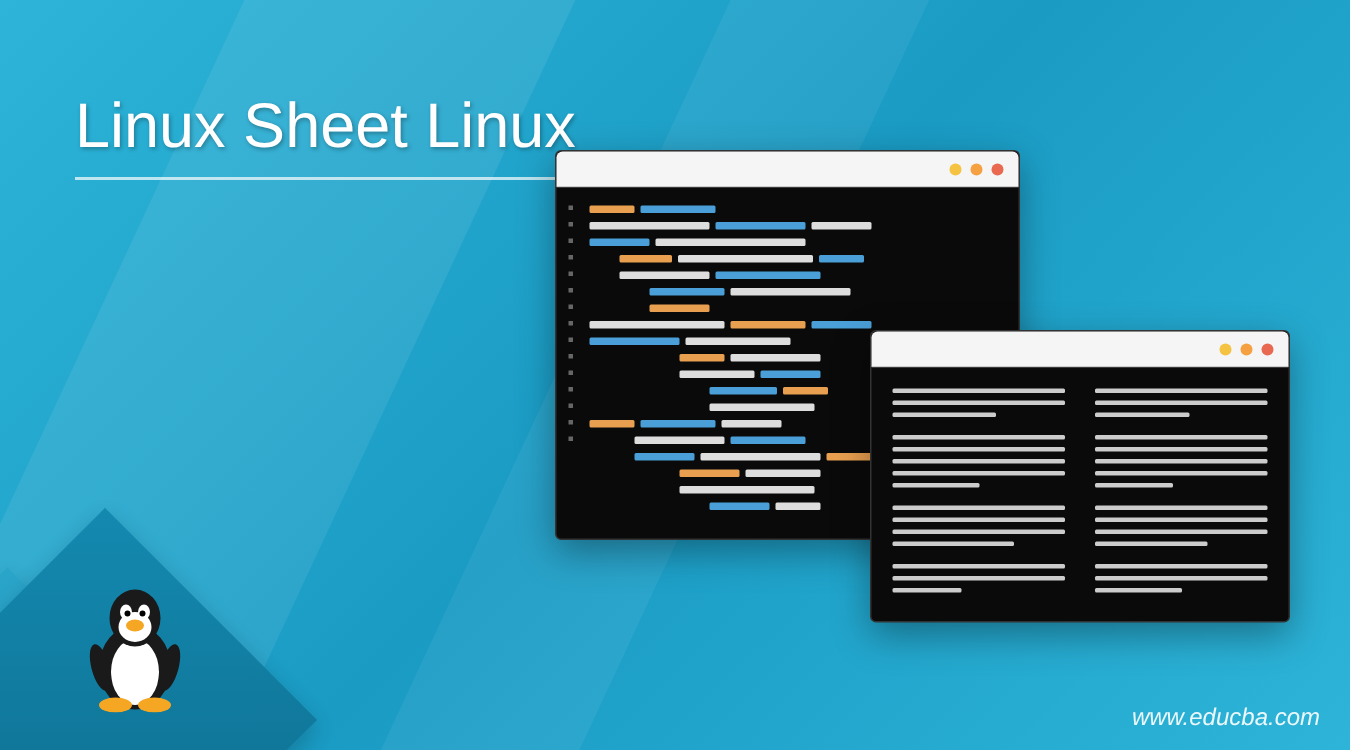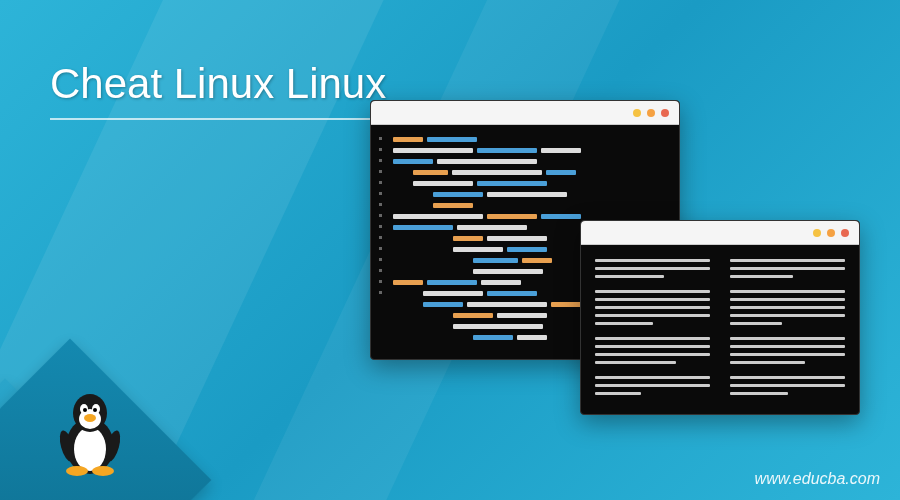--- a/index.html
+++ b/index.html
@@ -176,21 +176,21 @@
   </style>
 </head>
 <body>
 
 <div class="bg-streak1"></div>
 <div class="bg-streak2"></div>
 
 <div class="paper2"></div>
 <div class="paper1"></div>
 
-<h1 class="title">Cheat Linux Linux</h1>
+<h1 class="title">Linux Sheet Linux</h1>
 <div class="title-underline"></div>
 
 <div class="terminal terminal1">
   <div class="term-titlebar">
     <div class="term-dot dot-yellow"></div>
     <div class="term-dot dot-orange"></div>
     <div class="term-dot dot-red"></div>
   </div>
   <div class="term-sidebar">
     <div class="side-dot"></div>

